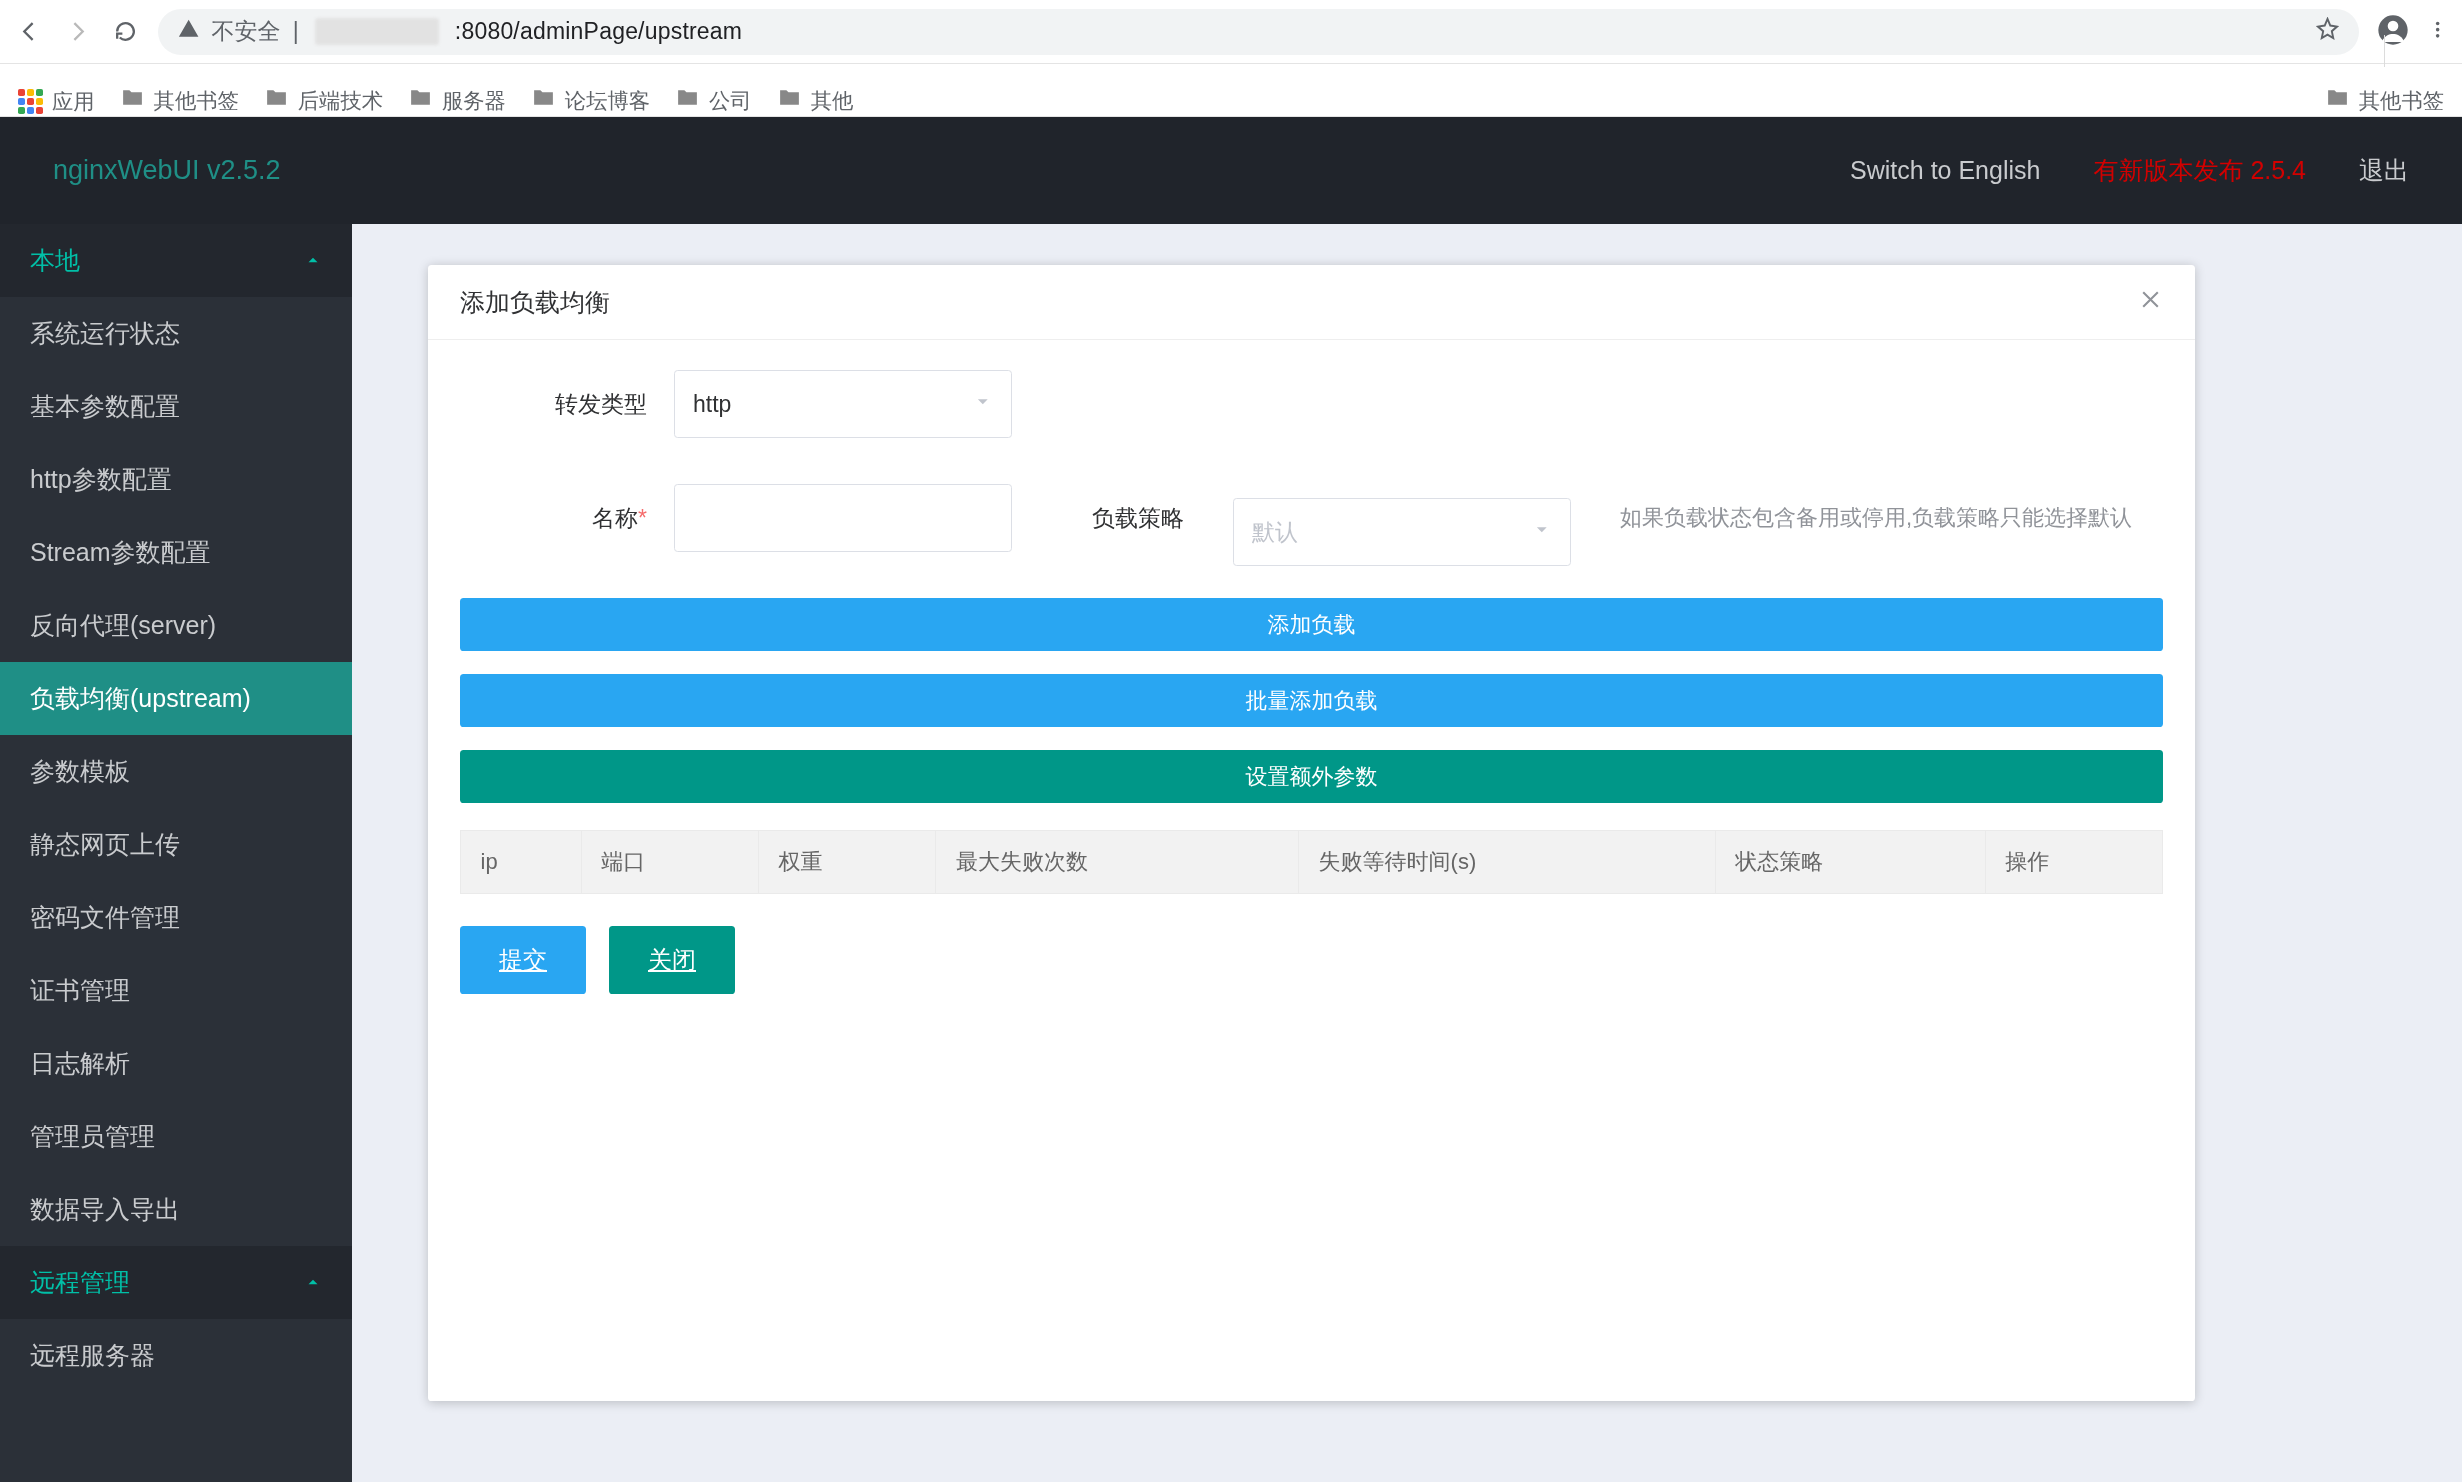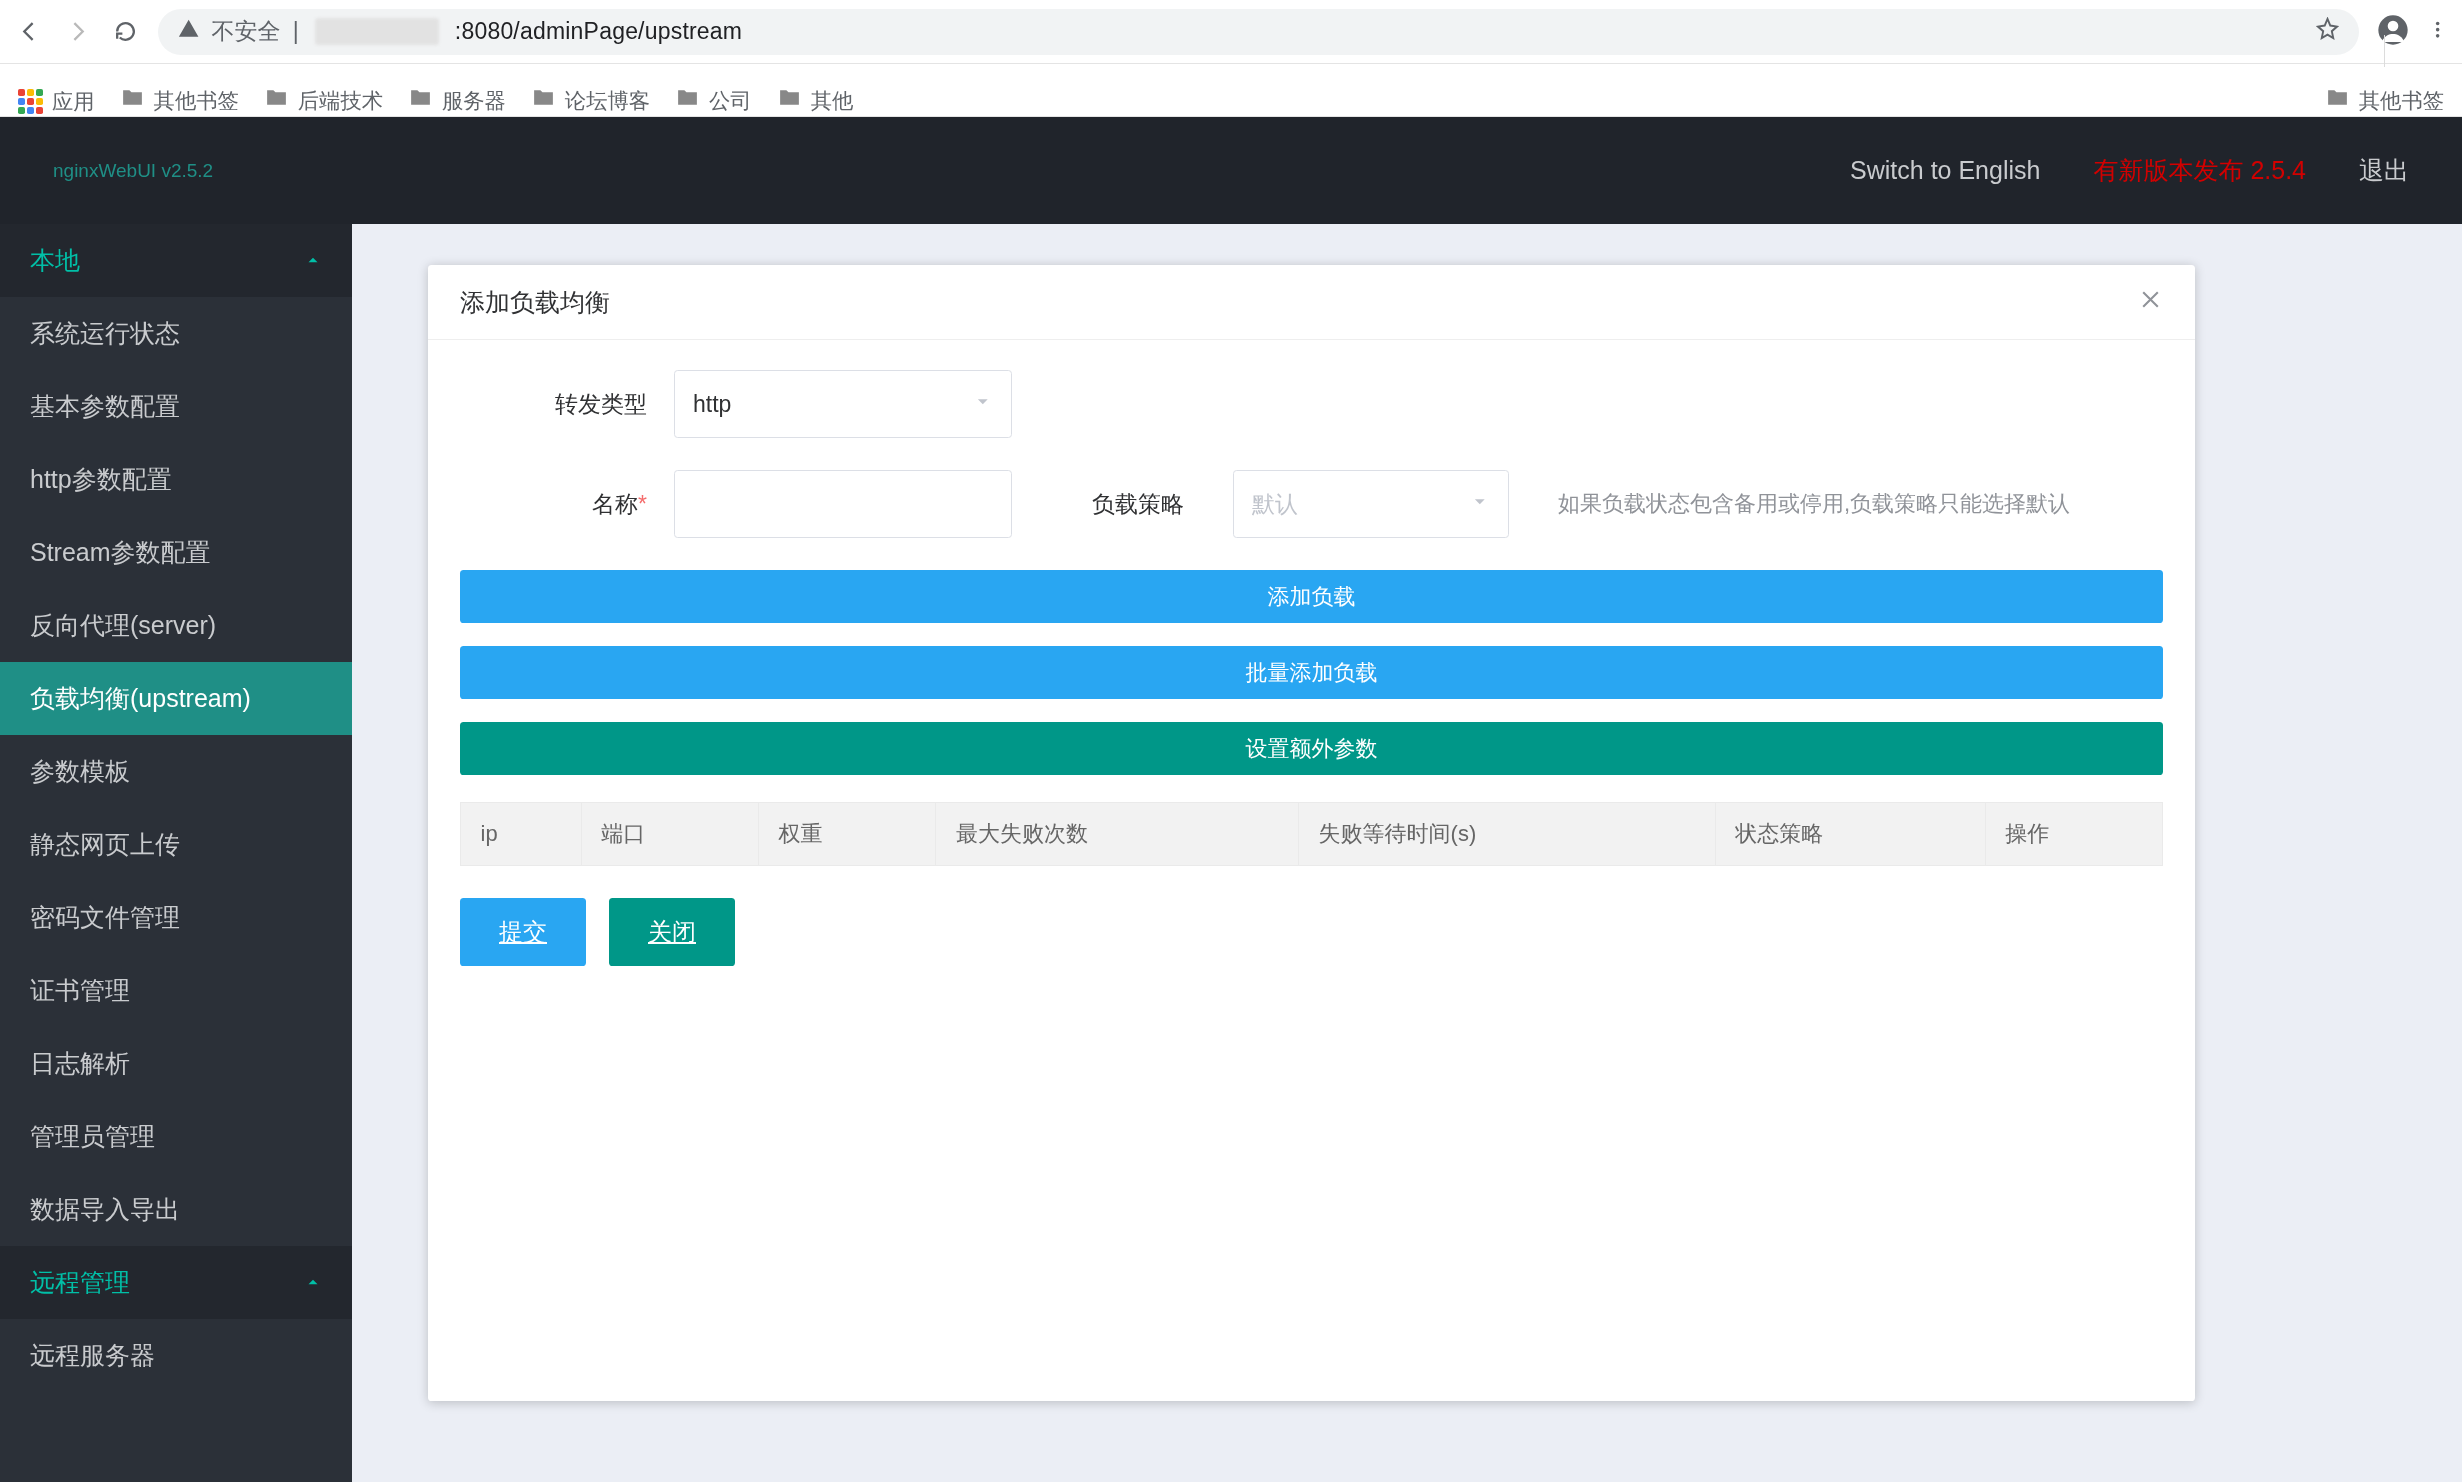--- a/index.html
+++ b/index.html
@@ -19,21 +19,21 @@
   .bookmarks-bar { height:53px; display:flex; align-items:flex-end; padding:0 18px; gap:25px; border-bottom:0.9px solid #e4e4e4; font-size:21.3px; color:#5f6368;}
   .bm-item { display:flex; align-items:center; gap:9px; cursor:pointer;}
   .bm-item .folder-icon svg{width:25px;height:25px;}
   .apps-icon { width:25px; height:25px; display:grid; grid-template-columns:repeat(3,1fr); grid-template-rows:repeat(3,1fr); gap:1.8px;}
   .apps-icon span{display:block;border-radius:1.8px;}
   .bm-right { margin-left:auto; display:flex; align-items:center; gap:18px;flex-direction:column;}
   .bm-divider{width:0.9px;height:32px;background:#dcdcdc;}
 
   
   .app-header { height:107px; background:#20242b; color:#c9cbce; display:flex; align-items:center; padding:0 53px; font-size:25px;}
-  .brand { color:#1f8f86; font-size:19px;}
+  .brand { color:#1f8f86; font-size:27px;}
   .header-spacer{flex:1;}
   .hdr-link{margin-left:53px; cursor:pointer;}
   .hdr-update{color:#d20000; font-weight:500;}
 
   
   .app-body { display:flex; height:calc(1483px - 64px - 53px - 107px); }
   .sidebar { width:352px; background:#2b3038; color:#c9cbce; font-size:25px; overflow:hidden;}
   .side-item { height:73px; display:flex; align-items:center; padding:0 30px; cursor:pointer; white-space:nowrap;}
   .side-item.section { color:#01bfa7; background:#23272e;}
   .side-item.section .caret{margin-left:auto;}
@@ -275,21 +275,21 @@
                   <path d="M6 9l6 6 6-6z"></path>
                 </svg></span>
           </div>
         </div>
 
         <div class="form-row">
           <div class="form-label"><span>名称</span><span class="req">*</span></div>
           <input class="form-input" style="width: 338px;" value="">
           <div class="form-group-inline" style="margin-left:53px;">
             <div class="form-label" style="width:auto;">负载策略</div>
-            <div class="form-select placeholder" style="width:276px;">
+            <div class="form-select placeholder" style="width:338px;margin-top:28px;">
               <span>默认</span>
               <span class="sel-caret"><svg viewBox="0 0 24 24" fill="currentColor">
                     <path d="M6 9l6 6 6-6z"></path>
                   </svg></span>
             </div>
             <div class="hint">如果负载状态包含备用或停用,负载策略只能选择默认</div>
           </div>
         </div>
 
         <div class="btn-row">

